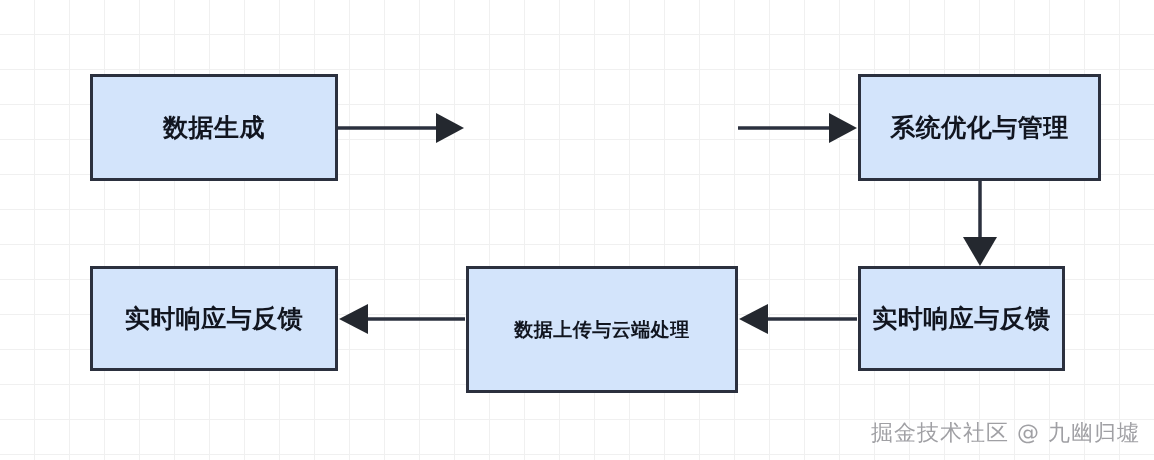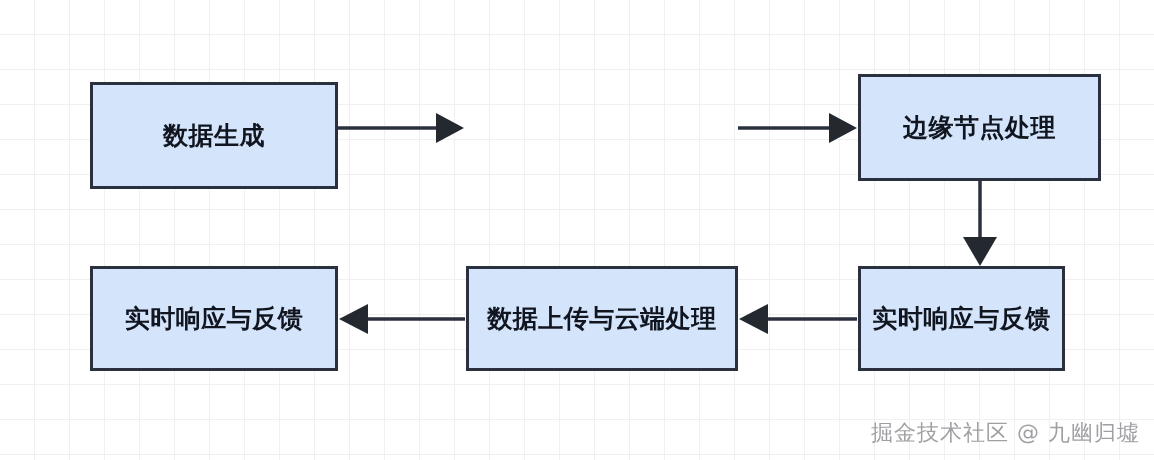--- a/index.html
+++ b/index.html
@@ -39,25 +39,25 @@
     border: 3px solid #2b303e;
     display: flex;
     align-items: center;
     justify-content: center;
     color: #11151f;
     font-weight: bold;
     letter-spacing: 0.5px;
     white-space: nowrap;
   }
 
-  #node-generate   { left: 90px;  top: 82px;  width: 248px; height: 107px; font-size: 25px; }
+  #node-generate   { left: 90px;  top: 74px;  width: 248px; height: 107px; font-size: 25px; }
   #node-transmit   { left: 466px; top: 74px;  width: 272px; height: 107px; font-size: 25px; }
   #node-edge       { left: 858px; top: 74px;  width: 243px; height: 107px; font-size: 25px; }
   #node-optimize   { left: 90px;  top: 266px; width: 248px; height: 105px; font-size: 25px; }
-  #node-upload     { left: 466px; top: 266px; width: 272px; height: 105px; font-size: 25px; }
+  #node-upload     { left: 466px; top: 266px; width: 272px; height: 127px; font-size: 19px; }
   #node-realtime   { left: 858px; top: 266px; width: 207px; height: 105px; font-size: 25px; }
 
   .edge-svg {
     position: absolute;
     left: 0;
     top: 0;
     width: 1154px;
     height: 460px;
     pointer-events: none;
     overflow: visible;
@@ -116,21 +116,21 @@
       <polygon class="edge-head" points="339,319 368,304 368,334"></polygon>
     </g>
   </svg>
 
   <div class="node" id="node-generate">
     <span>数据生成</span>
   </div>
 
 
   <div class="node" id="node-edge">
-    <span>边缘节点处理</span>
+    <span>系统优化与管理</span>
   </div>
 
   <div class="node" id="node-optimize">
     <span>实时响应与反馈</span>
   </div>
 
   <div class="node" id="node-upload">
     <span>数据上传与云端处理</span>
   </div>
 

